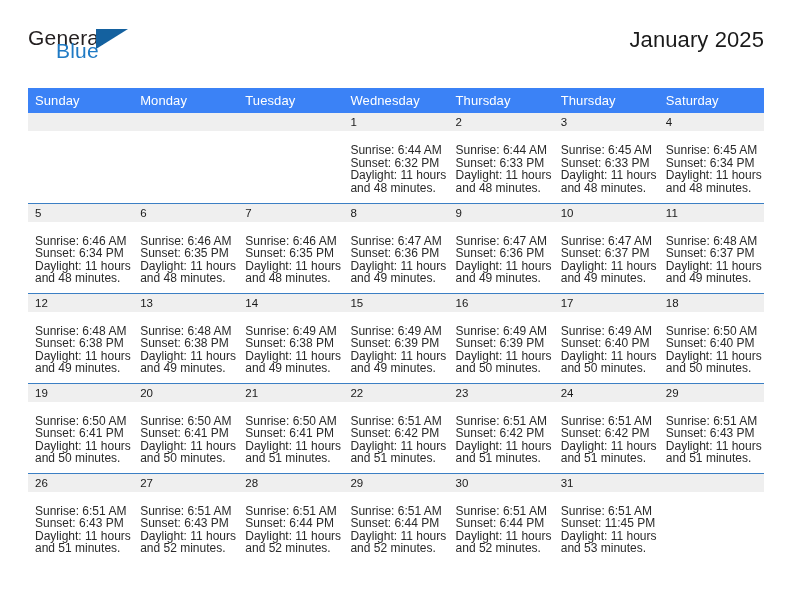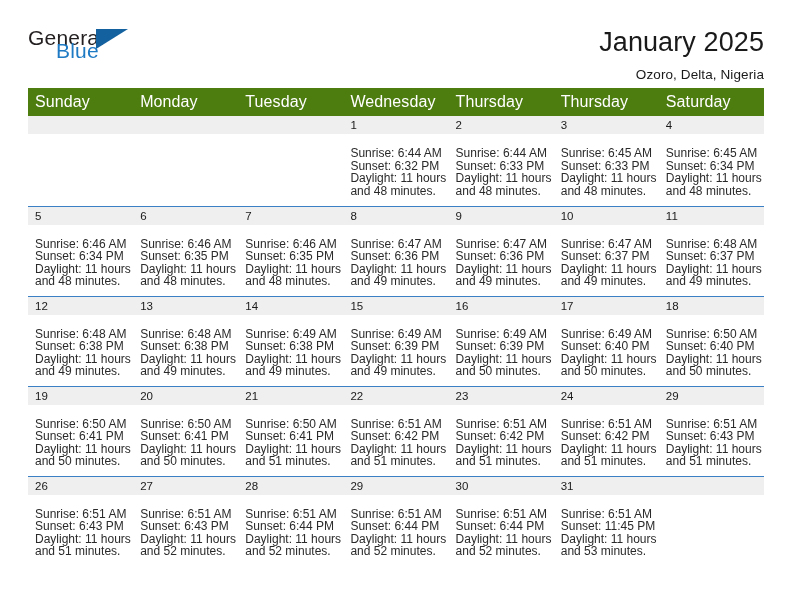--- a/index.html
+++ b/index.html
@@ -61,44 +61,44 @@
     height: 0;
     border-left: 32px solid #14619f;
     border-bottom: 20px solid transparent;
   }
   .title-block {
     text-align: right;
     flex: 0 0 auto;
     padding-top: 2px;
   }
   .title {
-    font-size: 27px;
+    font-size: 22px;
     font-weight: normal;
     color: #1a1a1a;
     line-height: 1.1;
     margin: 0;
     letter-spacing: .1px;
   }
   .subtitle {
     font-size: 13.5px;
     color: #1a1a1a;
     margin-top: 9px;
     letter-spacing: .1px;
   }
   
   .calendar {
     width: 736px;
     border-collapse: collapse;
     table-layout: fixed;
     margin-top: 12px;
   }
   .calendar th {
-    background: #4d7c0f;
+    background: #3b82f6;
     color: #ffffff;
-    font-size: 16px;
+    font-size: 13px;
     font-weight: normal;
     text-align: left;
     padding: 5px 0 5px 7px;
     height: 21px;
     border: none;
     letter-spacing: .1px;
   }
   .calendar td {
     width: 105.14px;
     height: 90px;
@@ -138,21 +138,20 @@
   <div class="header">
 
     <div class="logo">
       <span class="logo-general">General</span>
       <span class="logo-tri"></span>
       <span class="logo-blue">Blue</span>
     </div>
 
     <div class="title-block">
       <h1 class="title">January 2025</h1>
-      <div class="subtitle">Ozoro, Delta, Nigeria</div>
     </div>
 
   </div>
 
   <table class="calendar">
     <thead>
       <tr id="weekday-row">
           <th>Sunday</th>
           <th>Monday</th>
           <th>Tuesday</th>

